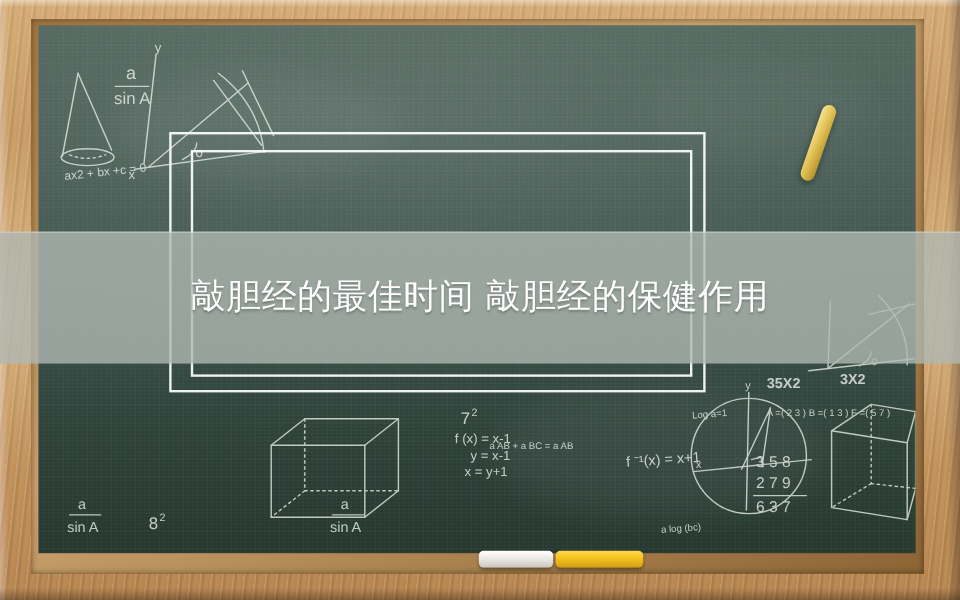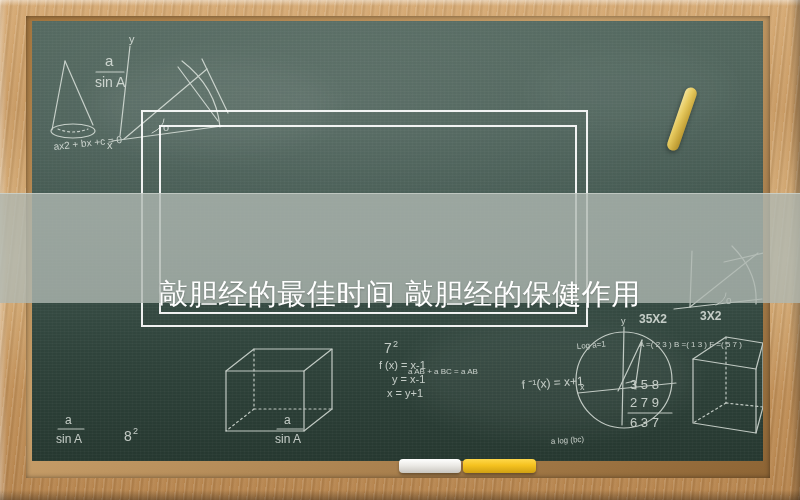--- a/index.html
+++ b/index.html
@@ -76,21 +76,20 @@
     background:rgba(175,184,178,.80);
   }
   .band-top-edge{position:absolute;left:0;top:0;width:800px;height:1px;background:rgba(220,226,221,.55);}
   .title{
     position:absolute;left:0;top:193px;width:800px;height:110px;
     display:flex;align-items:center;justify-content:center;
     color:#ffffff;font-size:29px;letter-spacing:.5px;
     font-family:"DejaVu Sans","Liberation Sans",sans-serif;
     text-shadow:0 1px 2px rgba(60,70,64,.45);
     white-space:nowrap;
-    margin-top:47px;
   }
 
   
   .chalk-stick-gold{
     position:absolute;left:676px;top:86px;width:12px;height:66px;
     transform:rotate(19deg);border-radius:6px;
     background:linear-gradient(96deg,#f4e39b 0%,#e6c95e 38%,#c9a73c 75%,#b08f2c 100%);
     box-shadow:0 2px 5px rgba(0,0,0,.40);
   }
   .ledge-chalk-white{

